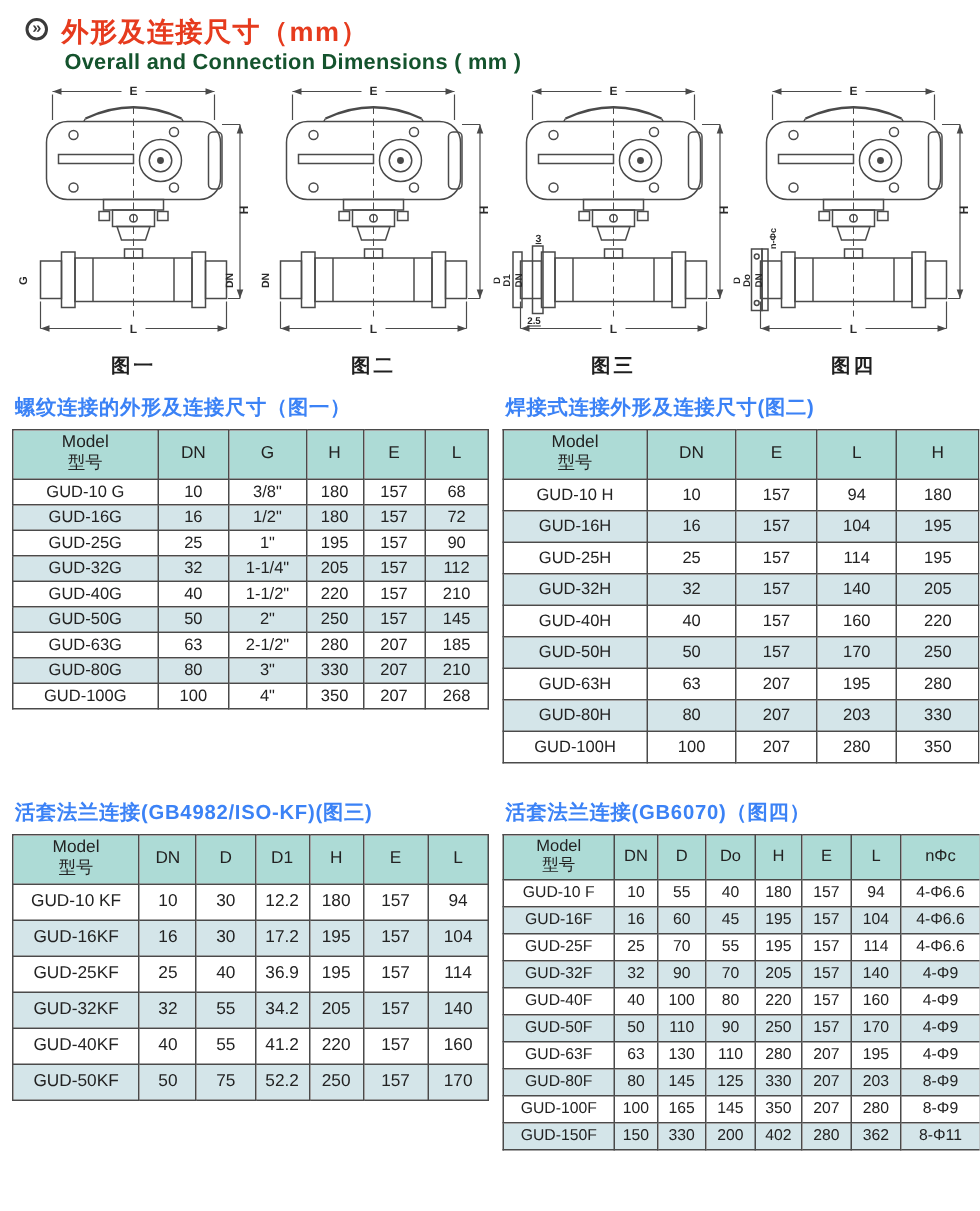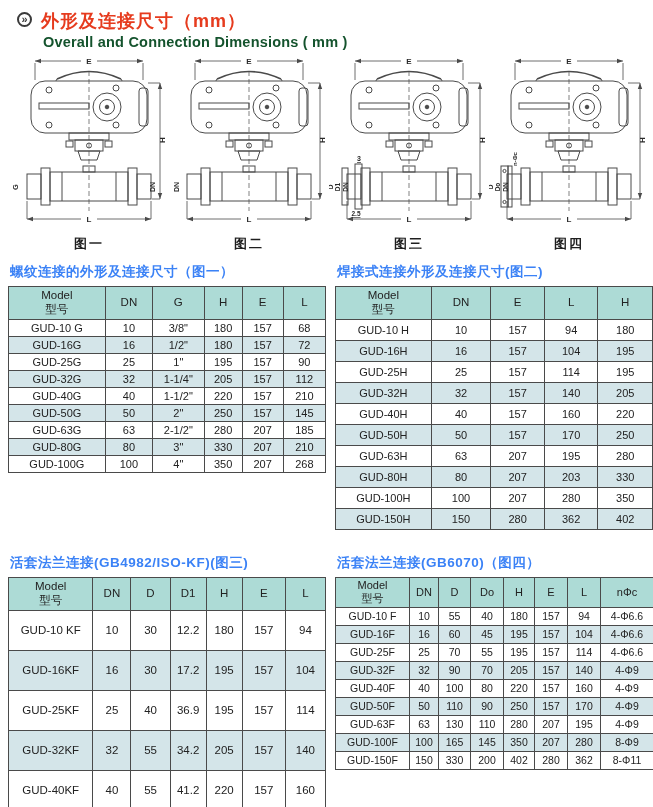--- a/index.html
+++ b/index.html
@@ -54,21 +54,21 @@
     text-align:center;vertical-align:middle;
     font-size:11px;color:#222;overflow:hidden;white-space:nowrap;
   }
   .dim-table thead th{
     background:var(--hdr-bg);font-weight:normal;height:33px;line-height:1.15;
     font-size:11.5px;
   }
   .dim-table tbody tr:nth-child(even){background:var(--alt-bg);}
   .t-rows17 tbody td{height:17px;margin-top:47px;}
   .t-rows17b tbody td{height:21px;margin-top:40px;}
-  .t-rows24 tbody td{height:40px;font-size:11.5px;}
+  .t-rows24 tbody td{height:24px;font-size:11.5px;}
   .t-rows18 tbody td{height:18px;font-size:10.5px;}
   .t-rows18 thead th{height:30px;font-size:11px;}
 </style>
 </head>
 <body>
 
 <svg width="0" height="0" style="position:absolute" aria-hidden="true">
   <defs>
     <g id="valve-sym" stroke="#4a4a4a" fill="none" stroke-width="1">
       <path d="M48,26 Q80,11 112,26" stroke-width="1.6"></path>
@@ -371,27 +371,20 @@
               <td>203</td>
               <td>330</td>
             </tr>
             <tr>
               <td>GUD-100H</td>
               <td>100</td>
               <td>207</td>
               <td>280</td>
               <td>350</td>
             </tr>
-            <tr>
-              <td>GUD-150H</td>
-              <td>150</td>
-              <td>280</td>
-              <td>362</td>
-              <td>402</td>
-            </tr>
           </tbody>
         </table>
     </div>
 
     <div class="table-section row2">
       <div class="table-title">活套法兰连接(GB4982/ISO-KF)(图三)</div>
       <table class="dim-table t-rows24">
           <colgroup>
             <col style="width:82px">
             <col style="width:37px">
@@ -561,20 +554,30 @@
               <td>GUD-63F</td>
               <td>63</td>
               <td>130</td>
               <td>110</td>
               <td>280</td>
               <td>207</td>
               <td>195</td>
               <td>4-Φ9</td>
             </tr>
             <tr>
+              <td>GUD-80F</td>
+              <td>80</td>
+              <td>145</td>
+              <td>125</td>
+              <td>330</td>
+              <td>207</td>
+              <td>203</td>
+              <td>8-Φ9</td>
+            </tr>
+            <tr>
               <td>GUD-100F</td>
               <td>100</td>
               <td>165</td>
               <td>145</td>
               <td>350</td>
               <td>207</td>
               <td>280</td>
               <td>8-Φ9</td>
             </tr>
             <tr>

